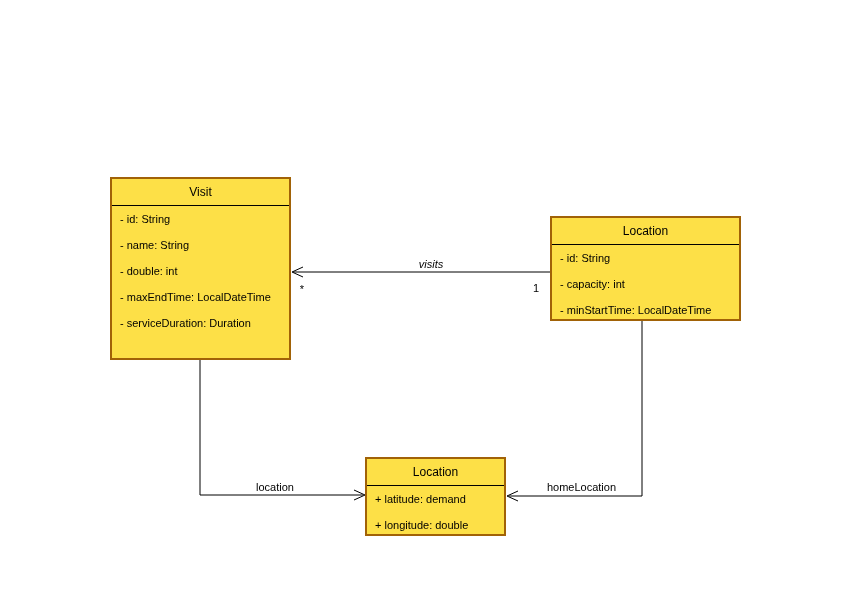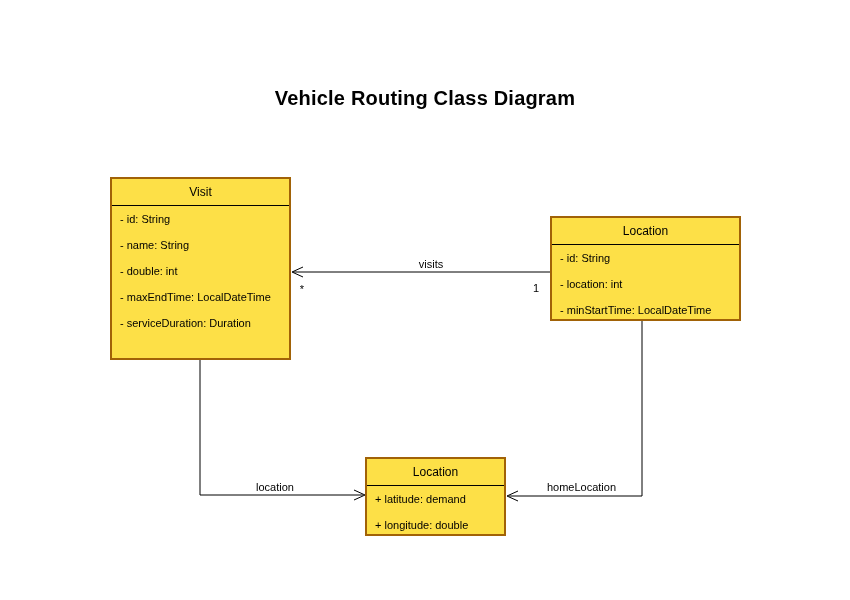--- a/index.html
+++ b/index.html
@@ -61,46 +61,45 @@
     height: 600px;
     pointer-events: none;
   }
   .edge-label {
     position: absolute;
     font-size: 11px;
     color: #000000;
     text-align: center;
     white-space: nowrap;
   }
-  #label-visits       { left: 401px; top: 258px; width: 60px; }
+  #label-visits       { left: 401px; top: 258px; width: 60px; font-style: italic; }
   #mult-visits-target { left: 295px; top: 283px; width: 14px; }
   #mult-visits-source { left: 529px; top: 282px; width: 14px; }
   #label-location     { left: 245px; top: 481px; width: 60px; }
   #label-homelocation { left: 541px; top: 481px; width: 81px; }
 </style>
 </head>
 <body>
 
 <div id="canvas">
 
-  <div class="diagram-title">Vehicle Routing Class Diagram</div>
 
   <div class="class-box" id="box-visit">
     <div class="class-header">Visit</div>
     <div class="class-attr">- id: String</div>
     <div class="class-attr">- name: String</div>
     <div class="class-attr">- double: int</div>
     <div class="class-attr">- maxEndTime: LocalDateTime</div>
     <div class="class-attr">- serviceDuration: Duration</div>
   </div>
 
   <div class="class-box" id="box-vehicle">
     <div class="class-header">Location</div>
     <div class="class-attr">- id: String</div>
-    <div class="class-attr">- location: int</div>
+    <div class="class-attr">- capacity: int</div>
     <div class="class-attr">- minStartTime: LocalDateTime</div>
   </div>
 
   <div class="class-box" id="box-location">
     <div class="class-header">Location</div>
     <div class="class-attr">+ latitude: demand</div>
     <div class="class-attr">+ longitude: double</div>
   </div>
 
   <svg id="edges-svg" viewBox="0 0 850 600" xmlns="http://www.w3.org/2000/svg">

